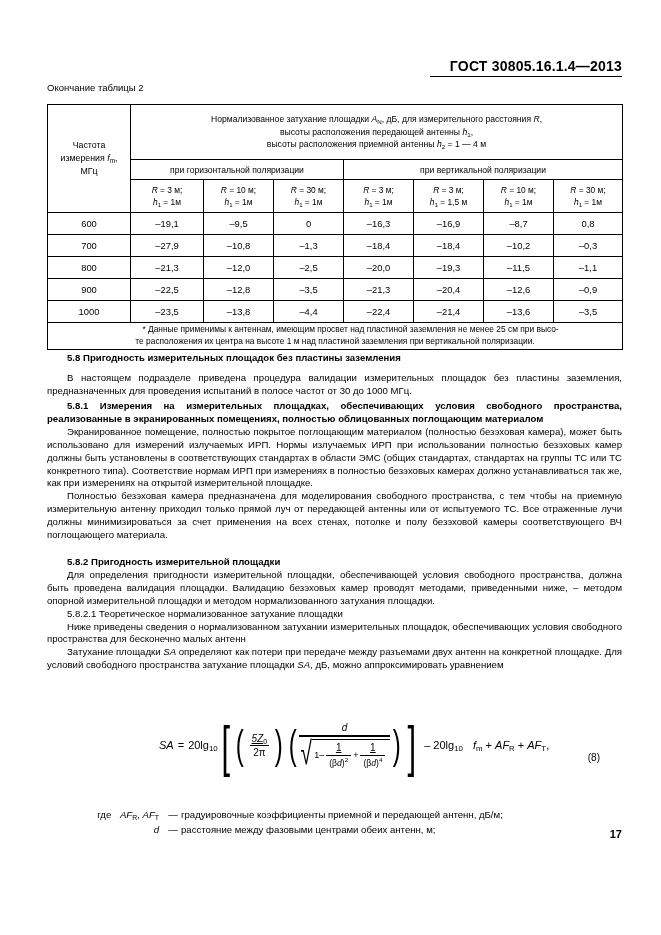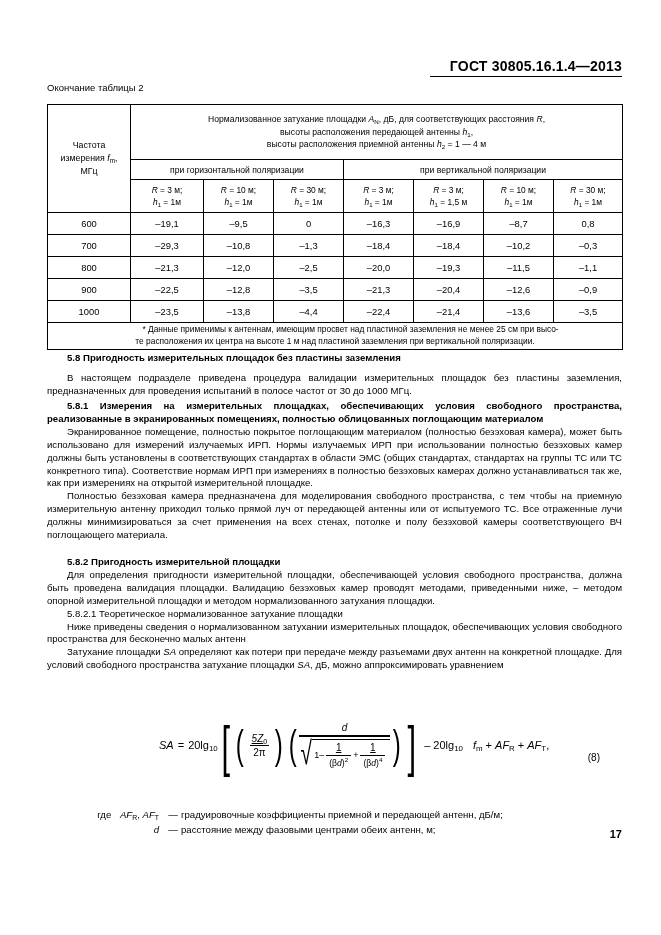--- a/index.html
+++ b/index.html
@@ -226,21 +226,21 @@
           <tr>
             <td class="hdr-freq" rowspan="3">
               <div>Частота</div>
               <div>
                 <span>измерения </span><i class="v">f</i><sub>m</sub><span>,</span>
               </div>
               <div>МГц</div>
             </td>
             <td class="hdr-main" colspan="7">
               <div>
-                <span>Нормализованное затухание площадки </span><i class="v">A</i><sub>N</sub><span>, дБ, для соответствующих расстояния </span><i class="v">R</i><span>,</span>
+                <span>Нормализованное затухание площадки </span><i class="v">A</i><sub>N</sub><span>, дБ, для измерительного расстояния </span><i class="v">R</i><span>,</span>
               </div>
               <div>
                 <span>высоты расположения передающей антенны </span><i class="v">h</i><sub>1</sub><span>,</span>
               </div>
               <div>
                 <span>высоты расположения приемной антенны </span><i class="v">h</i><sub>2</sub><span> = 1 — 4 м</span>
               </div>
             </td>
           </tr>
           <tr>
@@ -283,21 +283,21 @@
             <td>–19,1</td>
             <td>–9,5</td>
             <td>0</td>
             <td>–16,3</td>
             <td>–16,9</td>
             <td>–8,7</td>
             <td>0,8</td>
           </tr>
           <tr class="data-row">
             <td>700</td>
-            <td>–29,3</td>
+            <td>–27,9</td>
             <td>–10,8</td>
             <td>–1,3</td>
             <td>–18,4</td>
             <td>–18,4</td>
             <td>–10,2</td>
             <td>–0,3</td>
           </tr>
           <tr class="data-row">
             <td>800</td>
             <td>–21,3</td>

